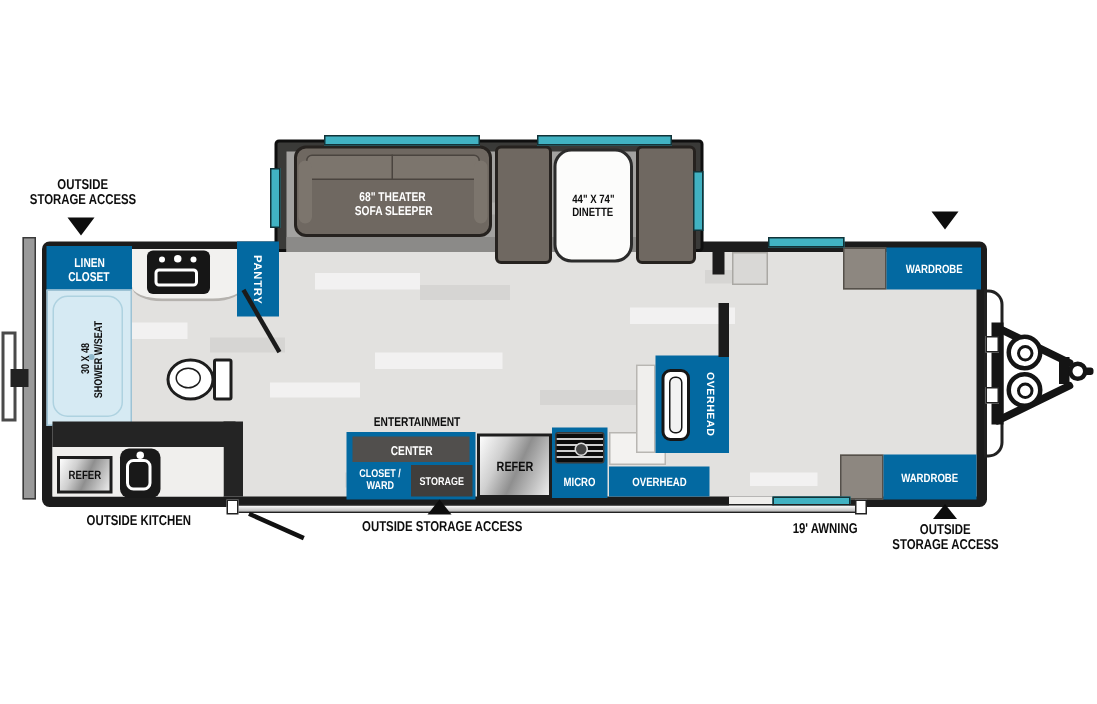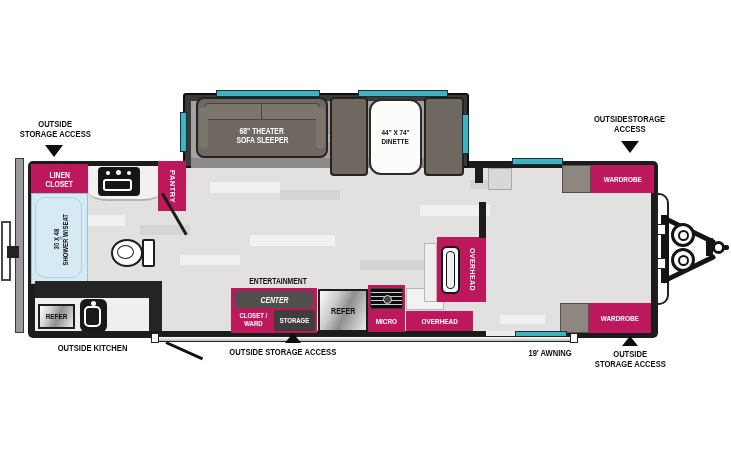--- a/index.html
+++ b/index.html
@@ -1,21 +1,21 @@
 <!DOCTYPE html>
 <html><head>
 <meta charset="utf-8">
 <style>
   html,body{margin:0;padding:0;background:#fff;}
   .canvas{position:relative;width:731px;height:469px;background:#ffffff;overflow:hidden;
           font-family:"Liberation Sans", sans-serif;}
   .abs{position:absolute;box-sizing:border-box;}
   .flexc{display:flex;align-items:center;justify-content:center;}
   .col{flex-direction:column;}
-  .bb{background:#be185d;}
+  .bb{background:#0369a1;}
   .wl{color:#fff;font-weight:700;}
   .lbl{color:#0d0d0d;font-weight:700;}
   .cond{display:inline-block;transform:scaleX(.8);transform-origin:center;white-space:nowrap;}
   .win{background:#41b2c2;border:1px solid #123338;}
   .callout{position:absolute;text-align:center;font-weight:700;color:#0d0d0d;line-height:10px;font-size:9.5px;}
   .arrd{width:0;height:0;border-left:9px solid transparent;border-right:9px solid transparent;border-top:12px solid #0d0d0d;}
   .arru{width:0;height:0;border-left:8px solid transparent;border-right:8px solid transparent;border-bottom:10px solid #0d0d0d;}
   .plankw{position:absolute;background:rgba(255,255,255,.55);}
   .plankg{position:absolute;background:rgba(0,0,0,.05);}
   .vtxt{writing-mode:vertical-rl;white-space:nowrap;}
@@ -26,24 +26,20 @@
 
 <div class="canvas">
 
 
   <div class="callout" style="left:3px;top:119px;width:104px;">
     <div><span class="cond">OUTSIDE</span></div>
     <div><span class="cond">STORAGE ACCESS</span></div>
   </div>
   <div class="abs arrd" style="left:45px;top:145px;"></div>
 
-  <div class="callout" style="left:573px;top:114px;width:114px;">
-    <div><span class="cond">OUTSIDESTORAGE</span></div>
-    <div><span class="cond">ACCESS</span></div>
-  </div>
   <div class="abs arrd" style="left:621px;top:141px;"></div>
 
   <div class="abs" style="left:1px;top:221px;width:10px;height:60px;background:#fff;border:2px solid #4a4a4a;"></div>
   <div class="abs" style="left:15px;top:158px;width:9px;height:175px;background:#9a9a9a;border:1px solid #3a3a3a;"></div>
   <div class="abs" style="left:7px;top:246px;width:12px;height:12px;background:#222;"></div>
 
   <div class="abs" style="left:28px;top:161px;width:630px;height:177px;background:#1c1c1c;border-radius:5px;"></div>
   <div class="abs" style="left:35px;top:168px;width:616px;height:163px;background:#e2e1df;"></div>
 
   <div class="plankw" style="left:70px;top:215px;width:55px;height:11px;"></div>
@@ -125,21 +121,21 @@
   </div>
   <div class="abs" style="left:80px;top:299px;width:27px;height:33px;background:#191919;border-radius:6px;">
     <div class="abs" style="left:4px;top:7px;width:17px;height:21px;border:2px solid #fff;border-radius:5px;"></div>
     <div class="abs" style="left:11px;top:2px;width:5px;height:5px;background:#fff;border-radius:50%;"></div>
   </div>
 
   <div class="callout" style="left:228px;top:276px;width:100px;">
     <span class="cond" style="font-size:8.5px;">ENTERTAINMENT</span>
   </div>
   <div class="abs bb" style="left:231px;top:288px;width:86px;height:45px;">
-    <div class="abs flexc" style="left:4px;top:3px;width:78px;height:17px;background:#514f4d;font-style:italic;">
+    <div class="abs flexc" style="left:4px;top:3px;width:78px;height:17px;background:#514f4d;">
       <span class="cond wl" style="font-size:8.5px;">CENTER</span>
     </div>
     <div class="abs flexc col" style="left:1px;top:20px;width:42px;height:24px;line-height:8px;">
       <span class="cond wl" style="font-size:7.5px;">CLOSET /</span>
       <span class="cond wl" style="font-size:7.5px;">WARD</span>
     </div>
     <div class="abs flexc" style="left:43px;top:22px;width:41px;height:21px;background:#403e3c;">
       <span class="cond wl" style="font-size:7.5px;">STORAGE</span>
     </div>
   </div>
@@ -210,21 +206,21 @@
     <div style="width:7px;height:7px;border:2px solid #141414;border-radius:50%;"></div>
   </div>
   <div class="abs" style="left:706px;top:238px;width:7px;height:18px;background:#141414;"></div>
   <div class="abs" style="left:712px;top:241px;width:13px;height:13px;background:#fff;border:3px solid #141414;border-radius:50%;"></div>
   <div class="abs" style="left:723px;top:245px;width:6px;height:5px;background:#141414;border-radius:2px;"></div>
 
   <div class="callout" style="left:43px;top:343px;width:100px;">
     <span class="cond">OUTSIDE KITCHEN</span>
   </div>
   <div class="abs arru" style="left:285px;top:333px;"></div>
-  <div class="callout" style="left:213px;top:347px;width:140px;">
+  <div class="callout" style="left:225px;top:347px;width:140px;">
     <span class="cond">OUTSIDE STORAGE ACCESS</span>
   </div>
   <div class="callout" style="left:505px;top:348px;width:90px;">
     <span class="cond">19' AWNING</span>
   </div>
   <div class="abs arru" style="left:622px;top:336px;"></div>
   <div class="callout" style="left:573px;top:349px;width:114px;">
     <div><span class="cond">OUTSIDE</span></div>
     <div><span class="cond">STORAGE ACCESS</span></div>
   </div>

